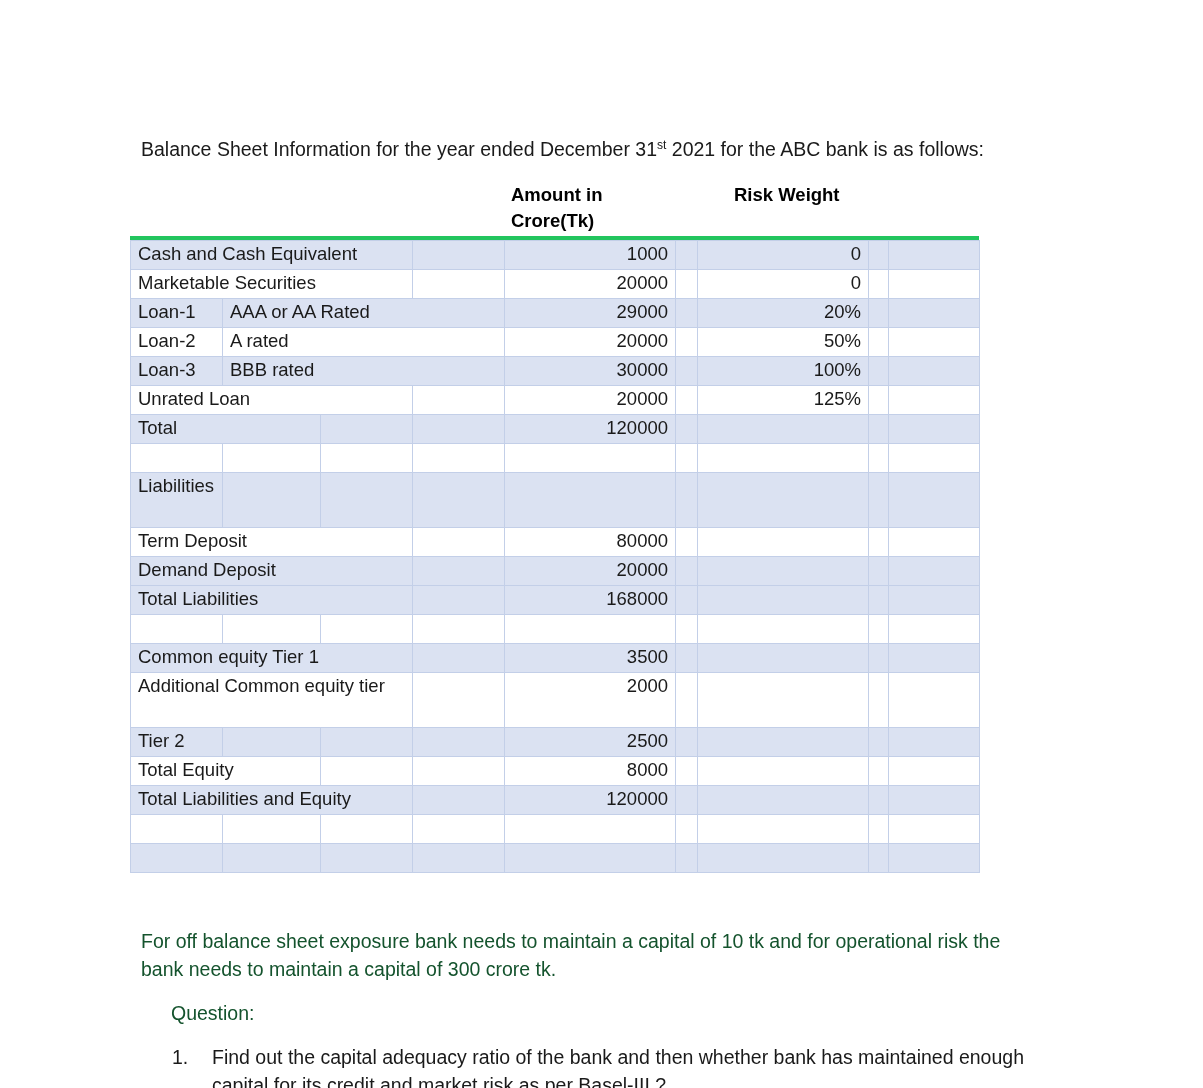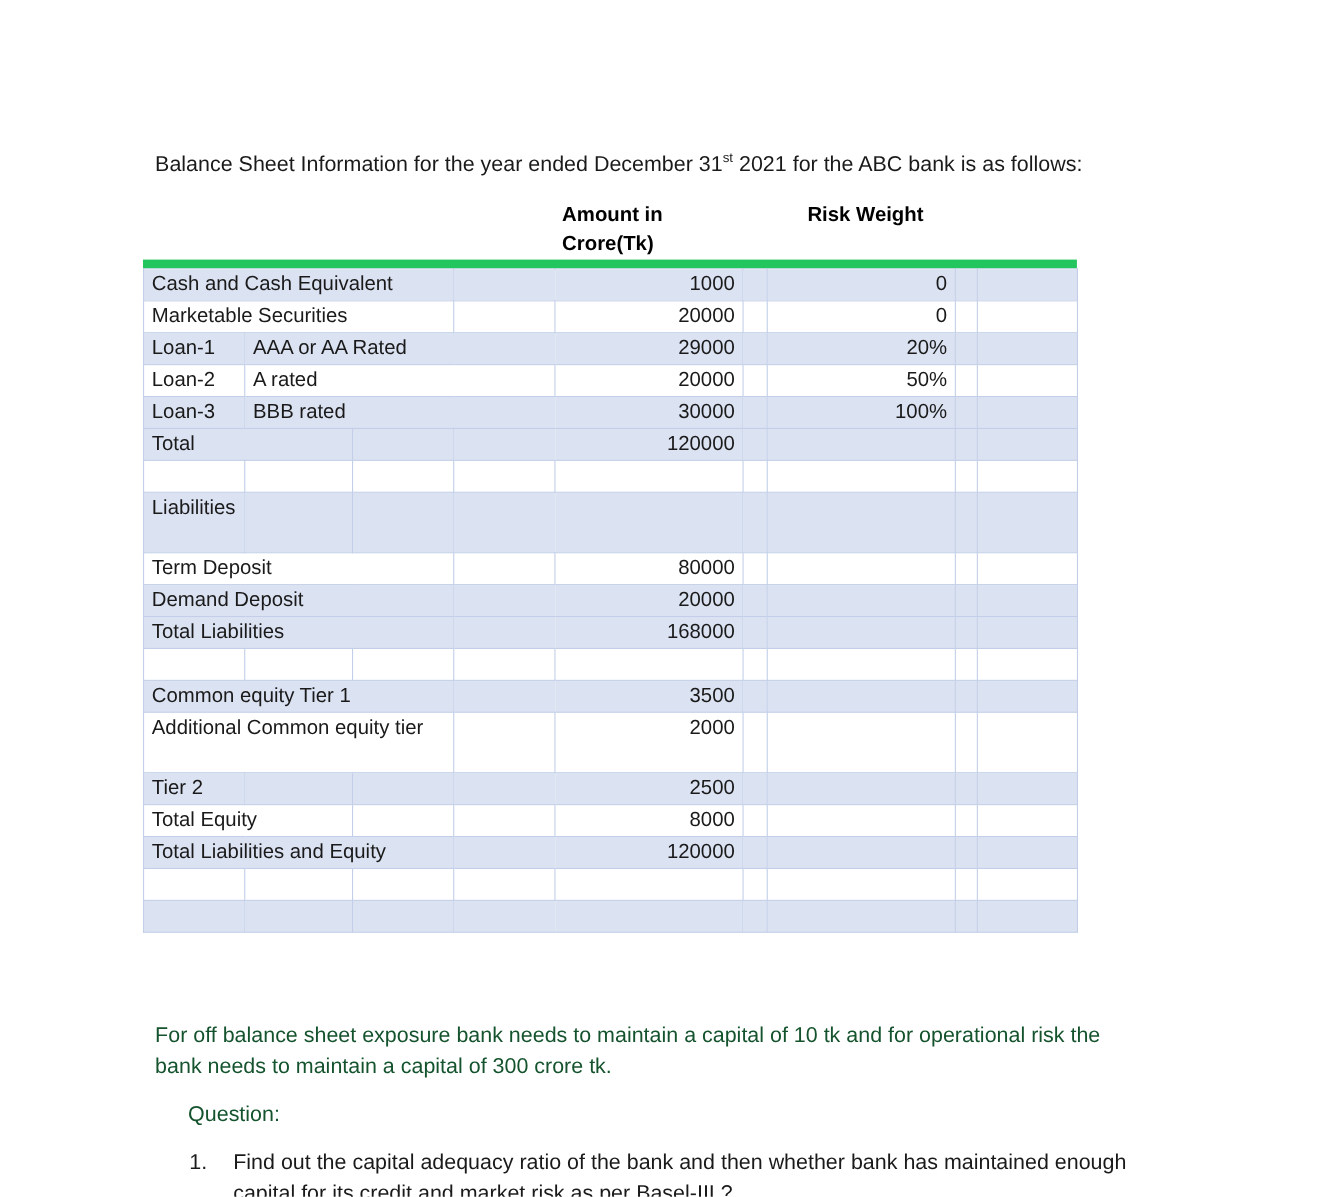--- a/index.html
+++ b/index.html
@@ -50,21 +50,21 @@
   }
   .colhead.amount { left: 511px; top: 182px; width: 160px; }
   .colhead.risk   { left: 708px; top: 182px; width: 190px; margin-left: 26px; }
 
   
   .tbl-wrap {
     position: absolute;
     left: 130px;
     top: 236px;
     width: 849px;
-    border-top: 8px solid #22c55e;
+    border-top: 4px solid #22c55e;
   }
   table.bs {
     border-collapse: collapse;
     width: 849px;
     table-layout: fixed;
     font-size: 18.5px;
     color: #1a1a1a;
   }
   table.bs td {
     border: 1px solid #c3cfe8;
@@ -175,20 +175,29 @@
           </tr>
           <tr class="band">
             <td colspan="1">Loan-3</td>
             <td colspan="3">BBB rated</td>
             <td class="num">30000</td>
             <td class="pad">&nbsp;</td>
             <td class="num">100%</td>
             <td class="pad">&nbsp;</td>
             <td class="pad">&nbsp;</td>
           </tr>
+          <tr class="plain">
+            <td colspan="3">Unrated Loan</td>
+            <td class="pad">&nbsp;</td>
+            <td class="num">20000</td>
+            <td class="pad">&nbsp;</td>
+            <td class="num">125%</td>
+            <td class="pad">&nbsp;</td>
+            <td class="pad">&nbsp;</td>
+          </tr>
           <tr class="band">
             <td colspan="2">Total</td>
             <td class="pad">&nbsp;</td>
             <td class="pad">&nbsp;</td>
             <td class="num">120000</td>
             <td class="pad">&nbsp;</td>
             <td class="num">&nbsp;</td>
             <td class="pad">&nbsp;</td>
             <td class="pad">&nbsp;</td>
           </tr>

